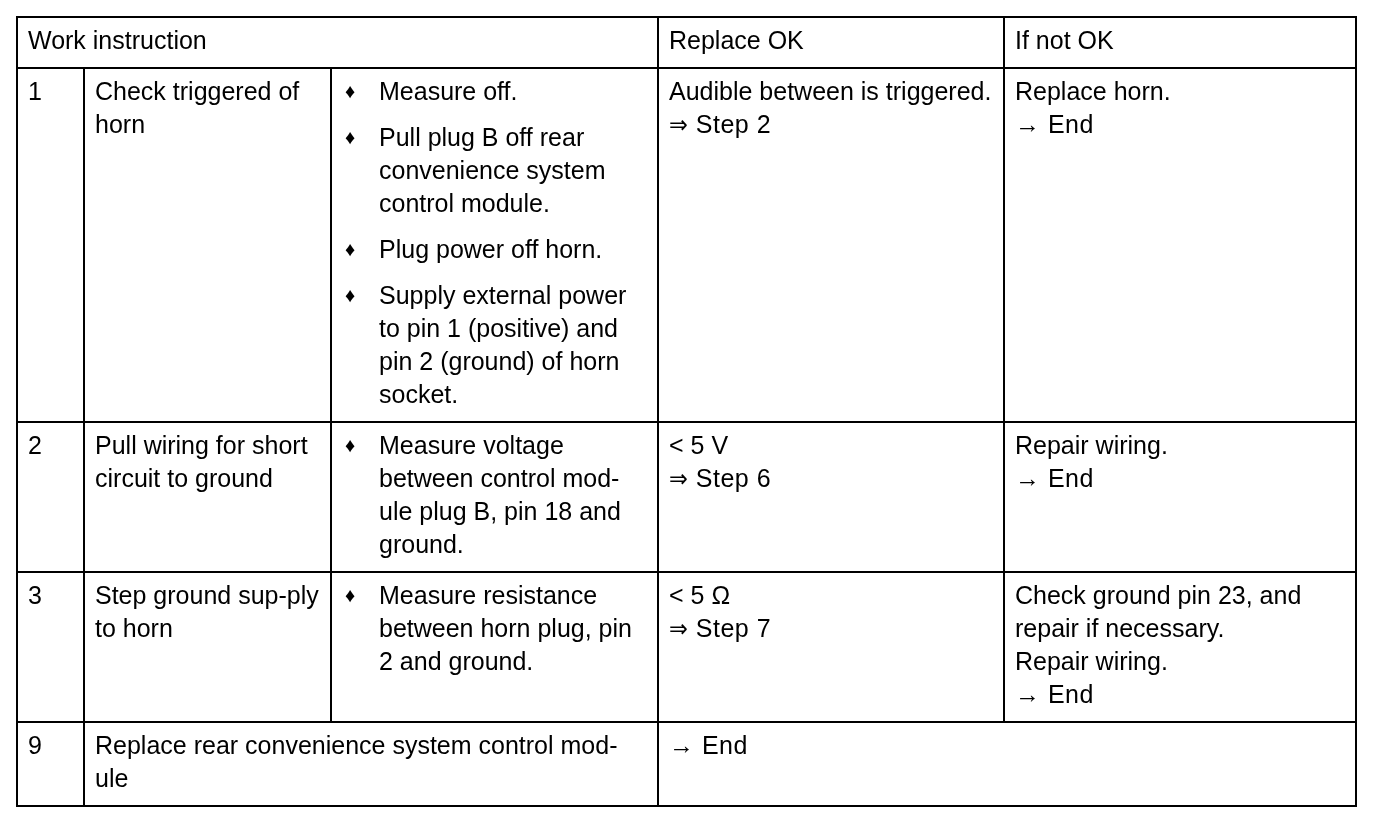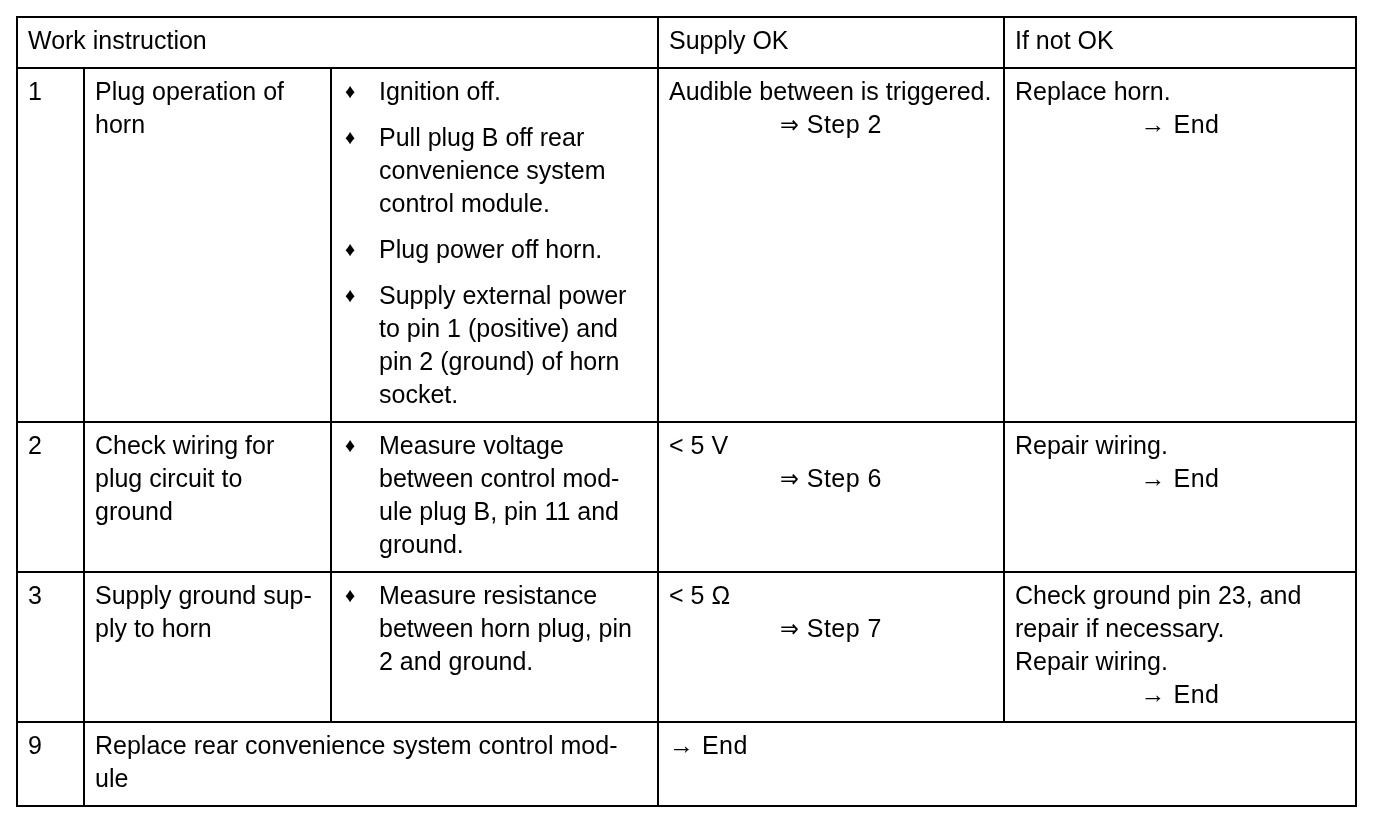--- a/index.html
+++ b/index.html
@@ -99,54 +99,54 @@
   .arrow {
     letter-spacing: 0.5px;
   }
 
   
   tr.row-1 td { height: 330px; }
   tr.row-2 td { height: 118px; }
   tr.row-3 td { height: 118px; }
   tr.row-9 td { height: 54px; }
 
-  .nowrap { white-space: nowrap; text-align: center; }
+  .nowrap { white-space: nowrap; }
 </style>
 </head>
 <body>
 
 <div class="sheet">
 
   <table class="wi-table">
     <colgroup>
       <col class="c-num">
       <col class="c-desc">
       <col class="c-bullet">
       <col class="c-ok">
       <col class="c-notok">
     </colgroup>
 
     <thead>
       <tr>
         <th class="hdr-work" colspan="3">Work instruction</th>
-        <th class="hdr-ok">Supply OK</th>
+        <th class="hdr-ok">Replace OK</th>
         <th class="hdr-notok">If not OK</th>
       </tr>
     </thead>
 
     <tbody>
 
       <tr class="row-1">
         <td class="num-cell">1</td>
-        <td>Plug operation of horn</td>
+        <td>Check triggered of horn</td>
         <td>
           <ul class="blist">
             <li>
               <span class="bullet-glyph">♦</span>
-              <span>Ignition off.</span>
+              <span>Measure off.</span>
             </li>
             <li>
               <span class="bullet-glyph">♦</span>
               <span>Pull plug B off rear convenience system control module.</span>
             </li>
             <li>
               <span class="bullet-glyph">♦</span>
               <span>Plug power off horn.</span>
             </li>
             <li>
@@ -160,42 +160,42 @@
           <div class="arrow nowrap">⇒ Step 2</div>
         </td>
         <td class="cell-lines">
           <div>Replace horn.</div>
           <div class="arrow nowrap">→ End</div>
         </td>
       </tr>
 
       <tr class="row-2">
         <td class="num-cell">2</td>
-        <td>Check wiring for plug circuit to ground</td>
+        <td>Pull wiring for short circuit to ground</td>
         <td>
           <ul class="blist">
             <li>
               <span class="bullet-glyph">♦</span>
-              <span>Measure voltage between control mod-ule plug B, pin 11 and ground.</span>
+              <span>Measure voltage between control mod-ule plug B, pin 18 and ground.</span>
             </li>
           </ul>
         </td>
         <td class="cell-lines">
           <div>&lt; 5 V</div>
           <div class="arrow nowrap">⇒ Step 6</div>
         </td>
         <td class="cell-lines">
           <div>Repair wiring.</div>
           <div class="arrow nowrap">→ End</div>
         </td>
       </tr>
 
       <tr class="row-3">
         <td class="num-cell">3</td>
-        <td>Supply ground sup-ply to horn</td>
+        <td>Step ground sup-ply to horn</td>
         <td>
           <ul class="blist">
             <li>
               <span class="bullet-glyph">♦</span>
               <span>Measure resistance between horn plug, pin 2 and ground.</span>
             </li>
           </ul>
         </td>
         <td class="cell-lines">
           <div>&lt; 5 Ω</div>

